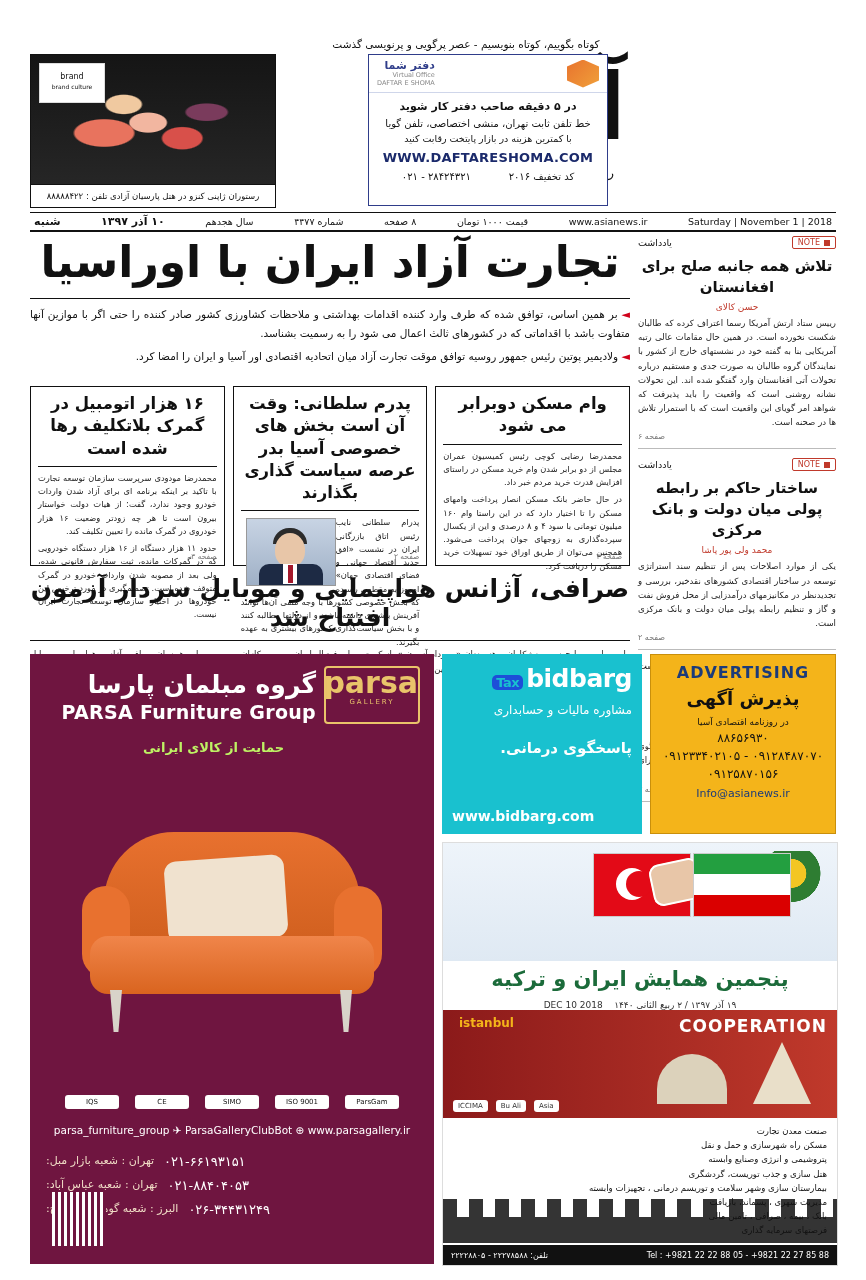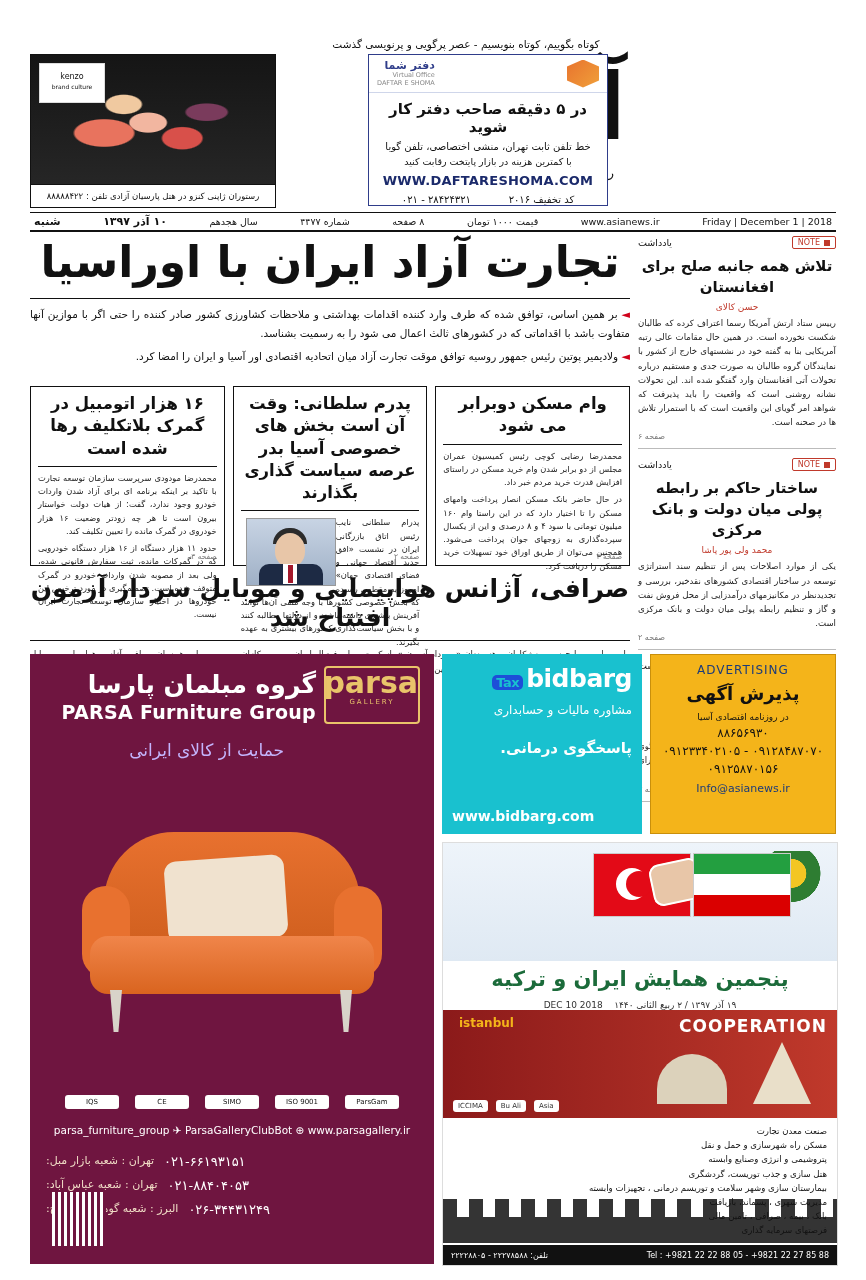--- a/index.html
+++ b/index.html
@@ -34,21 +34,21 @@
      font-size:8px;color:#111;text-align:center;padding-top:8px;box-sizing:border-box;line-height:1.2;}
   .mh-photo .cap{position:absolute;left:0;bottom:0;width:100%;height:22px;background:#fff;border-top:1px solid #111;
      font-size:8.5px;color:#111;text-align:center;line-height:22px;direction:rtl;}
 
   
   .mh-ad{position:absolute;left:338px;top:24px;width:240px;height:152px;border:1px solid #2f3d8a;background:#fff;box-sizing:border-box;}
   .mh-ad .top{height:38px;border-bottom:1px solid #cfd6ea;display:flex;align-items:center;justify-content:space-between;padding:0 8px;box-sizing:border-box;}
   .mh-ad .brand{font-size:11px;color:#2f3d8a;font-weight:bold;text-align:right;line-height:1.15;}
   .mh-ad .brand small{display:block;font-size:6.5px;color:#888;font-weight:normal;}
   .mh-ad .mark{width:32px;height:28px;background:linear-gradient(135deg,#e8732e,#f0a03a);clip-path:polygon(0 25%,50% 0,100% 25%,100% 75%,50% 100%,0 75%);}
-  .mh-ad .l1{font-size:15px;font-weight:bold;text-align:center;margin-top:7px;color:#111;}
+  .mh-ad .l1{font-size:11px;font-weight:bold;text-align:center;margin-top:7px;color:#111;}
   .mh-ad .l2{font-size:10px;text-align:center;margin-top:5px;color:#111;}
   .mh-ad .l3{font-size:9.5px;text-align:center;margin-top:4px;color:#111;}
   .mh-ad .url{font-size:13px;font-weight:bold;text-align:center;margin-top:6px;color:#1b2a6b;letter-spacing:.2px;}
   .mh-ad .code{font-size:10px;text-align:center;margin-top:6px;color:#111;display:flex;justify-content:space-around;padding:0 14px;}
 
   
   .dateline{position:absolute;left:22px;top:204px;width:806px;height:20px;border-top:1px solid #111;border-bottom:2px solid #111;
      display:flex;align-items:center;justify-content:space-between;font-size:9.5px;color:#111;padding:0 4px;box-sizing:border-box;}
   .dateline .seg{white-space:nowrap;}
   .dateline .fa{font-weight:bold;font-size:11px;}
@@ -114,31 +114,31 @@
   .sofa .legR{position:absolute;left:258px;top:166px;width:12px;height:42px;background:#d8d3c9;clip-path:polygon(0 0,100% 0,70% 100%,30% 100%);}
   .parsa-badges{position:absolute;left:0;top:428px;width:404px;height:40px;display:flex;align-items:center;justify-content:center;gap:16px;}
   .badge{background:#fff;border-radius:3px;padding:3px 10px;font-size:7px;color:#111;text-align:center;min-width:34px;}
   .parsa-social{position:absolute;left:0;top:470px;width:404px;text-align:center;color:#fff;font-size:10.5px;}
   .parsa-contact{position:absolute;left:0;top:500px;width:404px;color:#fff;padding:0 16px;box-sizing:border-box;}
   .pc-row{display:flex;justify-content:flex-end;gap:10px;font-size:13px;margin-bottom:9px;}
   .pc-row .lbl{font-size:11px;color:#f0dcc5;}
   .parsa-qr{position:absolute;left:22px;bottom:18px;width:54px;height:54px;background:
       repeating-linear-gradient(90deg,#fff 0 3px,#6f1540 3px 6px),
       repeating-linear-gradient(0deg,#fff 0 3px,transparent 3px 6px);}
-  .parsa-support{position:absolute;right:150px;top:86px;font-size:17px;color:#c4b5fd;}
+  .parsa-support{position:absolute;right:150px;top:86px;font-size:13px;color:#bef264;font-weight:bold;}
 
   .ad-bid{position:absolute;left:434px;top:646px;width:200px;height:180px;background:#19c1cf;color:#fff;padding:10px;box-sizing:border-box;}
   .bid-logo{font-size:25px;font-weight:bold;letter-spacing:-.5px;}
   .bid-logo .tax{background:#1d4ed8;color:#19c1cf;font-size:13px;padding:0 4px;border-radius:5px;margin-right:3px;}
   .bid-line{font-size:12px;margin-top:10px;text-align:right;}
   .bid-big{font-size:15px;margin-top:22px;text-align:right;font-weight:bold;}
   .bid-url{position:absolute;left:10px;bottom:10px;font-size:14px;font-weight:bold;}
 
   .ad-ann{position:absolute;left:642px;top:646px;width:186px;height:180px;background:#f4b41a;border:1px solid #c98f0b;box-sizing:border-box;padding:8px;}
-  .ann-en{font-size:12px;font-weight:normal;color:#1b3b7a;text-align:center;letter-spacing:1px;}
+  .ann-en{font-size:16px;font-weight:bold;color:#1b3b7a;text-align:center;letter-spacing:1px;}
   .ann-fa{font-size:18px;font-weight:bold;color:#111;text-align:center;margin-top:6px;}
   .ann-sub{font-size:9px;text-align:center;margin-top:8px;color:#111;}
   .ann-tel{font-size:12px;text-align:center;margin-top:4px;color:#111;direction:ltr;}
   .ann-mail{font-size:11px;text-align:center;margin-top:6px;color:#1b3b7a;}
 
   .ad-conf{position:absolute;left:434px;top:834px;width:394px;height:422px;background:#fff;border:1px solid #ddd;overflow:hidden;}
   .conf-top{position:relative;height:118px;background:linear-gradient(#eef4fa,#dfe9f3);}
   .conf-emblem{position:absolute;right:12px;top:8px;width:66px;height:56px;background:radial-gradient(circle at 50% 40%,#f3c623 0 30%,#2e7d32 31% 60%,transparent 61%);border-radius:6px;}
   .flag{position:absolute;width:96px;height:62px;border:1px solid #ccc;}
   .flag.tr{left:150px;top:10px;background:#e30a17;}
@@ -177,21 +177,21 @@
       <div class="sun"></div>
       <div class="logo-ar">
         <div class="big">آسیا</div>
         <div class="logo-sub">روزنامه اقتصادی</div>
       </div>
       <div class="qr"></div>
 
       <div class="mh-photo">
         <div class="sushi"></div>
         <div class="kenzo">
-          <span>kenzo</span><br>
+          <span>brand</span><br>
           <span style="font-size:6px">brand culture</span>
         </div>
         <div class="cap">رستوران ژاپنی کنزو در هتل پارسیان آزادی تلفن : ۸۸۸۸۸۴۲۲</div>
       </div>
 
       <div class="mh-ad">
         <div class="top">
           <div class="mark"></div>
           <div class="brand">
             <span>دفتر شما</span>
@@ -204,21 +204,21 @@
         <div class="l3">با کمترین هزینه در بازار پایتخت رقابت کنید</div>
         <div class="url">WWW.DAFTARESHOMA.COM</div>
         <div class="code">
           <span>کد تخفیف ۲۰۱۶</span>
           <span>۲۸۴۲۴۳۲۱ - ۰۲۱</span>
         </div>
       </div>
     </div>
 
     <div class="dateline">
-      <span class="seg">Friday | December 1 | 2018</span>
+      <span class="seg">Saturday | November 1 | 2018</span>
       <span class="seg">www.asianews.ir</span>
       <span class="seg">قیمت ۱۰۰۰ تومان</span>
       <span class="seg">۸ صفحه</span>
       <span class="seg">شماره ۴۴۷۷</span>
       <span class="seg">سال هجدهم</span>
       <span class="seg fa">۱۰ آذر ۱۳۹۷</span>
       <span class="seg fa">شنبه</span>
     </div>
 
     <div class="hl-wrap">

